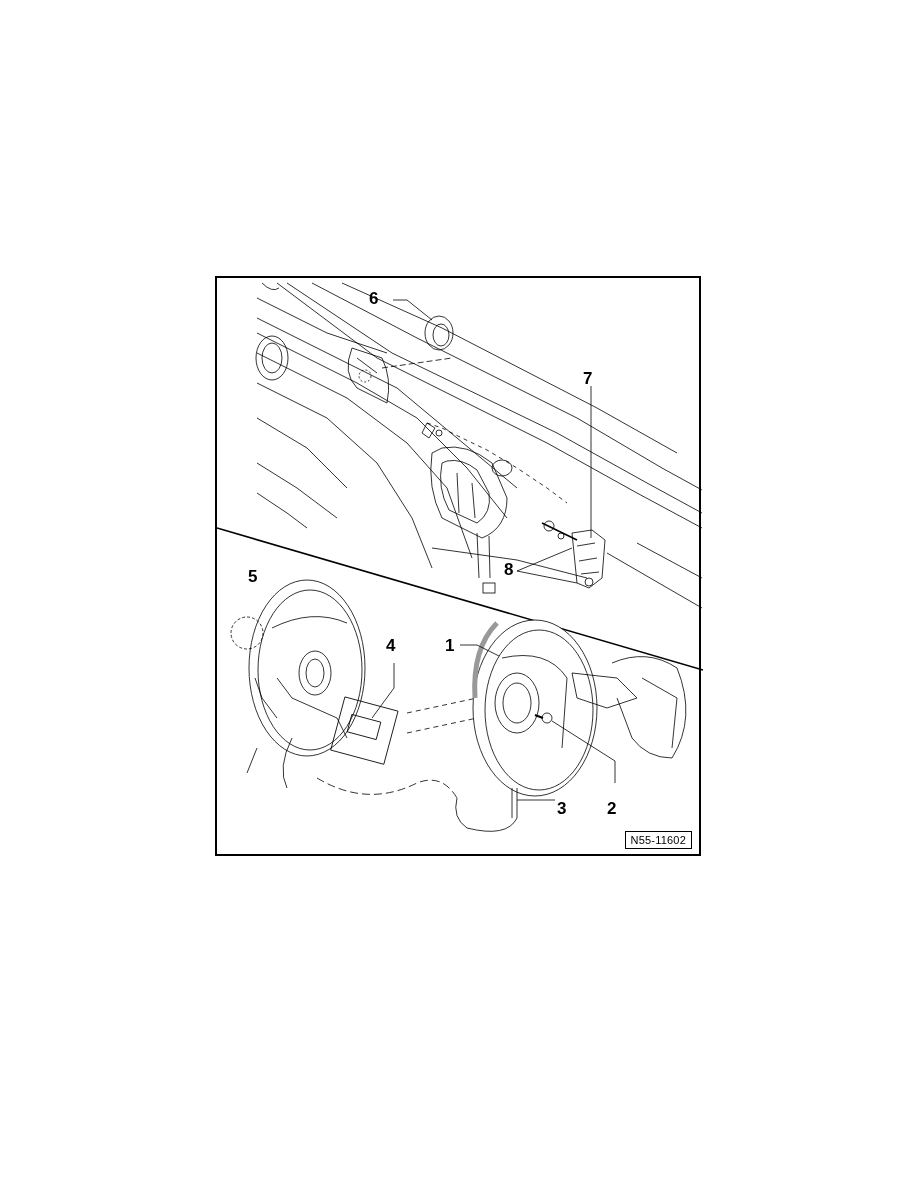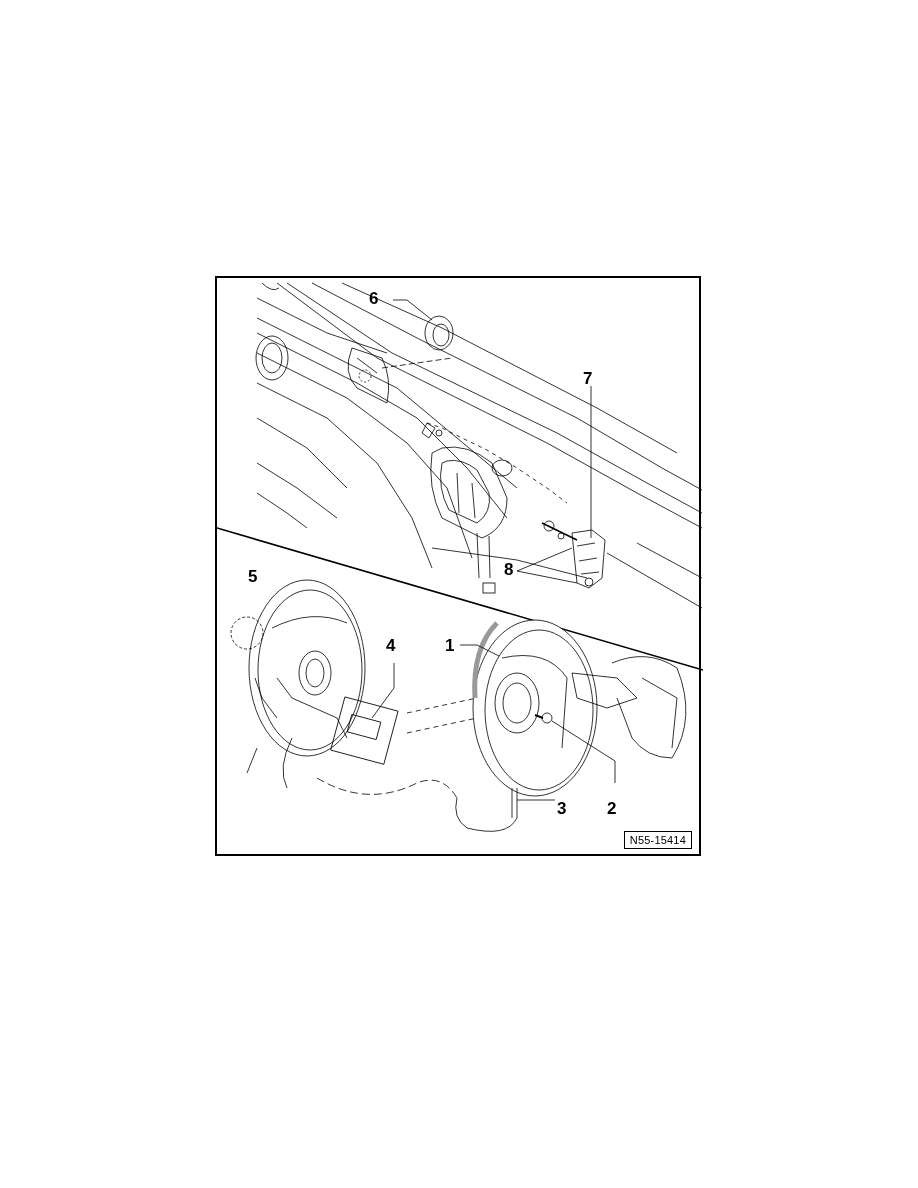--- a/index.html
+++ b/index.html
@@ -157,14 +157,14 @@
 
   <span class="callout" style="left:152px; top:12px;">6</span>
   <span class="callout" style="left:366px; top:92px;">7</span>
   <span class="callout" style="left:287px; top:283px;">8</span>
   <span class="callout" style="left:31px; top:290px;">5</span>
   <span class="callout" style="left:169px; top:359px;">4</span>
   <span class="callout" style="left:228px; top:359px;">1</span>
   <span class="callout" style="left:340px; top:522px;">3</span>
   <span class="callout" style="left:390px; top:522px;">2</span>
 
-  <span class="ref-code">N55-15414</span>
+  <span class="ref-code">N55-11602</span>
 </div>
 
 </body></html>

